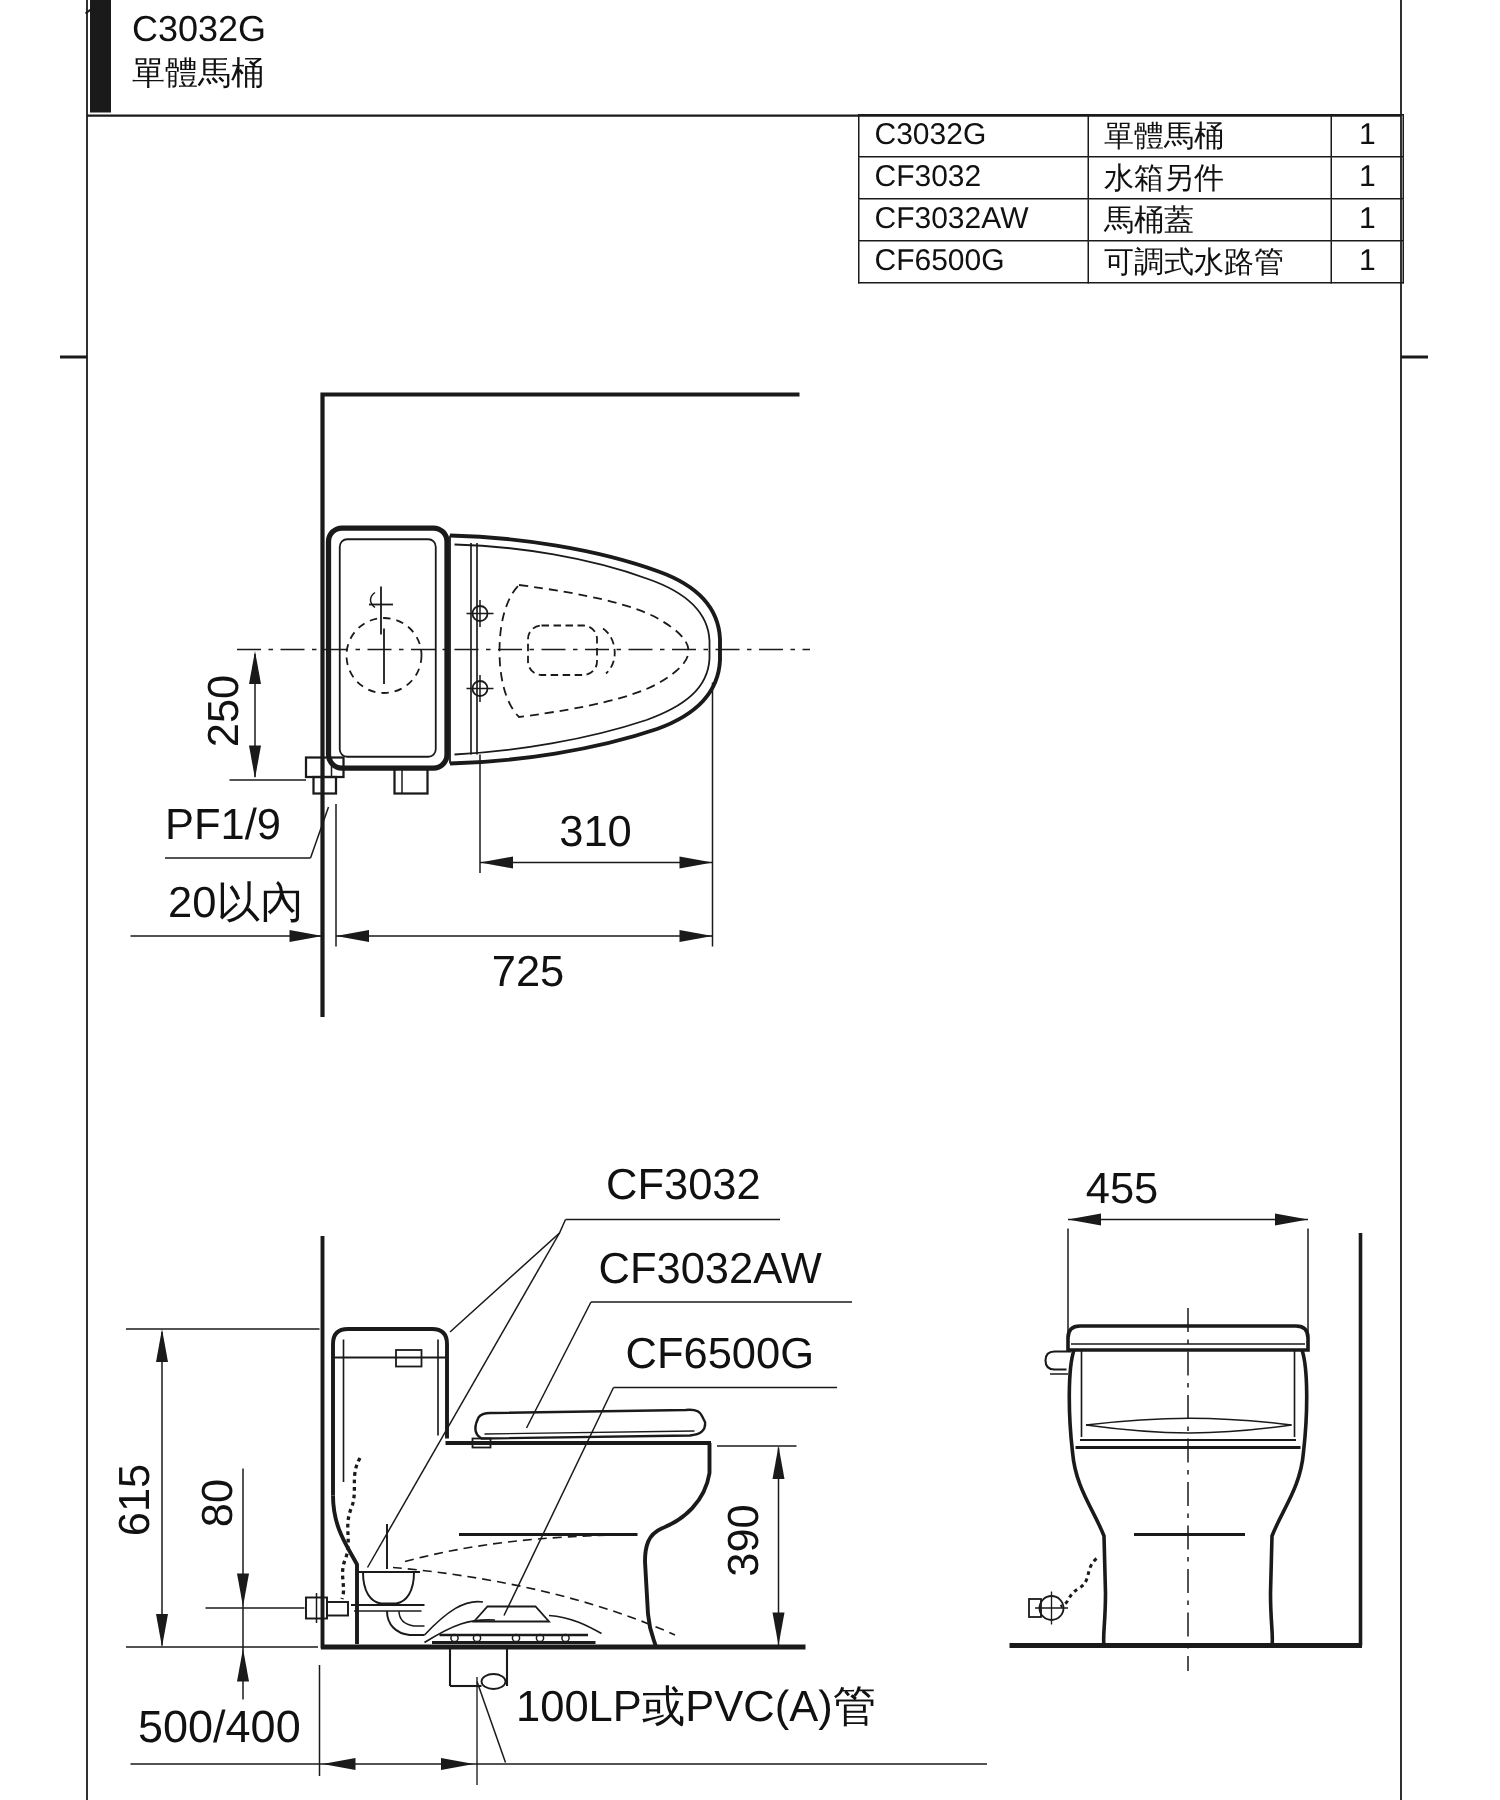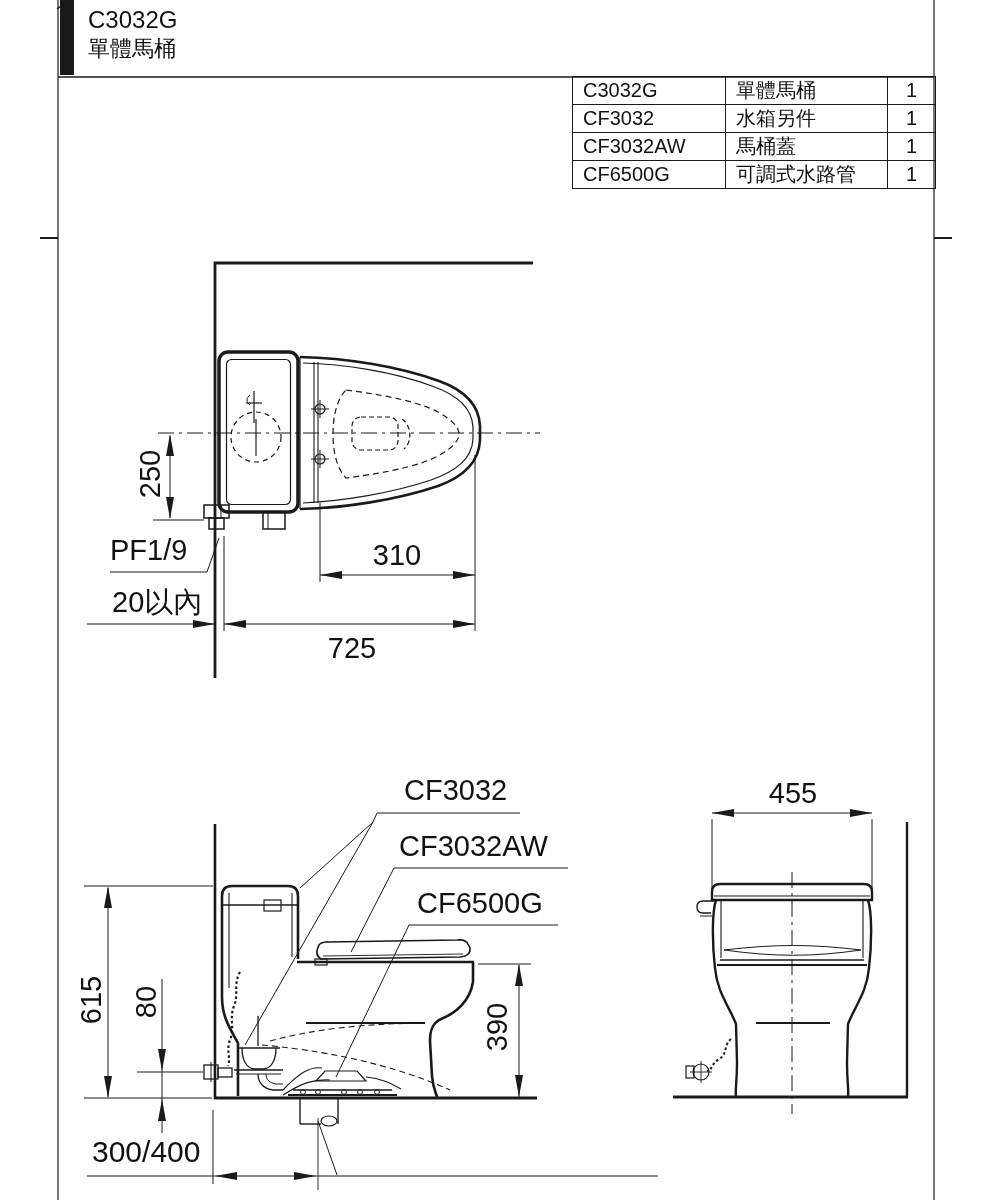--- a/index.html
+++ b/index.html
@@ -276,17 +276,18 @@
 <div class="lbl cx fs29" style="left:397px;top:541px;">310</div>
 <div class="lbl cx fs29" style="left:352px;top:589px;margin-top:45px;">725</div>
 
 <div class="lbl fs29" style="left:404px;top:776px;">CF3032</div>
 <div class="lbl fs29" style="left:399px;top:832px;">CF3032AW</div>
 <div class="lbl fs29" style="left:417px;top:889px;">CF6500G</div>
 
 <div class="lbl rot fs29" style="left:91px;top:1000px;">615</div>
 <div class="lbl rot fs29" style="left:146px;top:1002px;">80</div>
 <div class="lbl rot fs29" style="left:497px;top:1027px;">390</div>
-<div class="lbl" style="left:92px;top:1137px;font-size:30px;">300/400</div>
-
-<div class="lbl cx fs29" style="left:793px;top:779px;">455</div>
+<div class="lbl" style="left:92px;top:1137px;font-size:30px;">500/400</div>
+<div class="lbl fs29" style="left:344px;top:1124px;">100LP或PVC(A)管</div>
+
+<div class="lbl cx fs29" style="left:748px;top:779px;">455</div>
 
 </div>
 
 </body></html>

